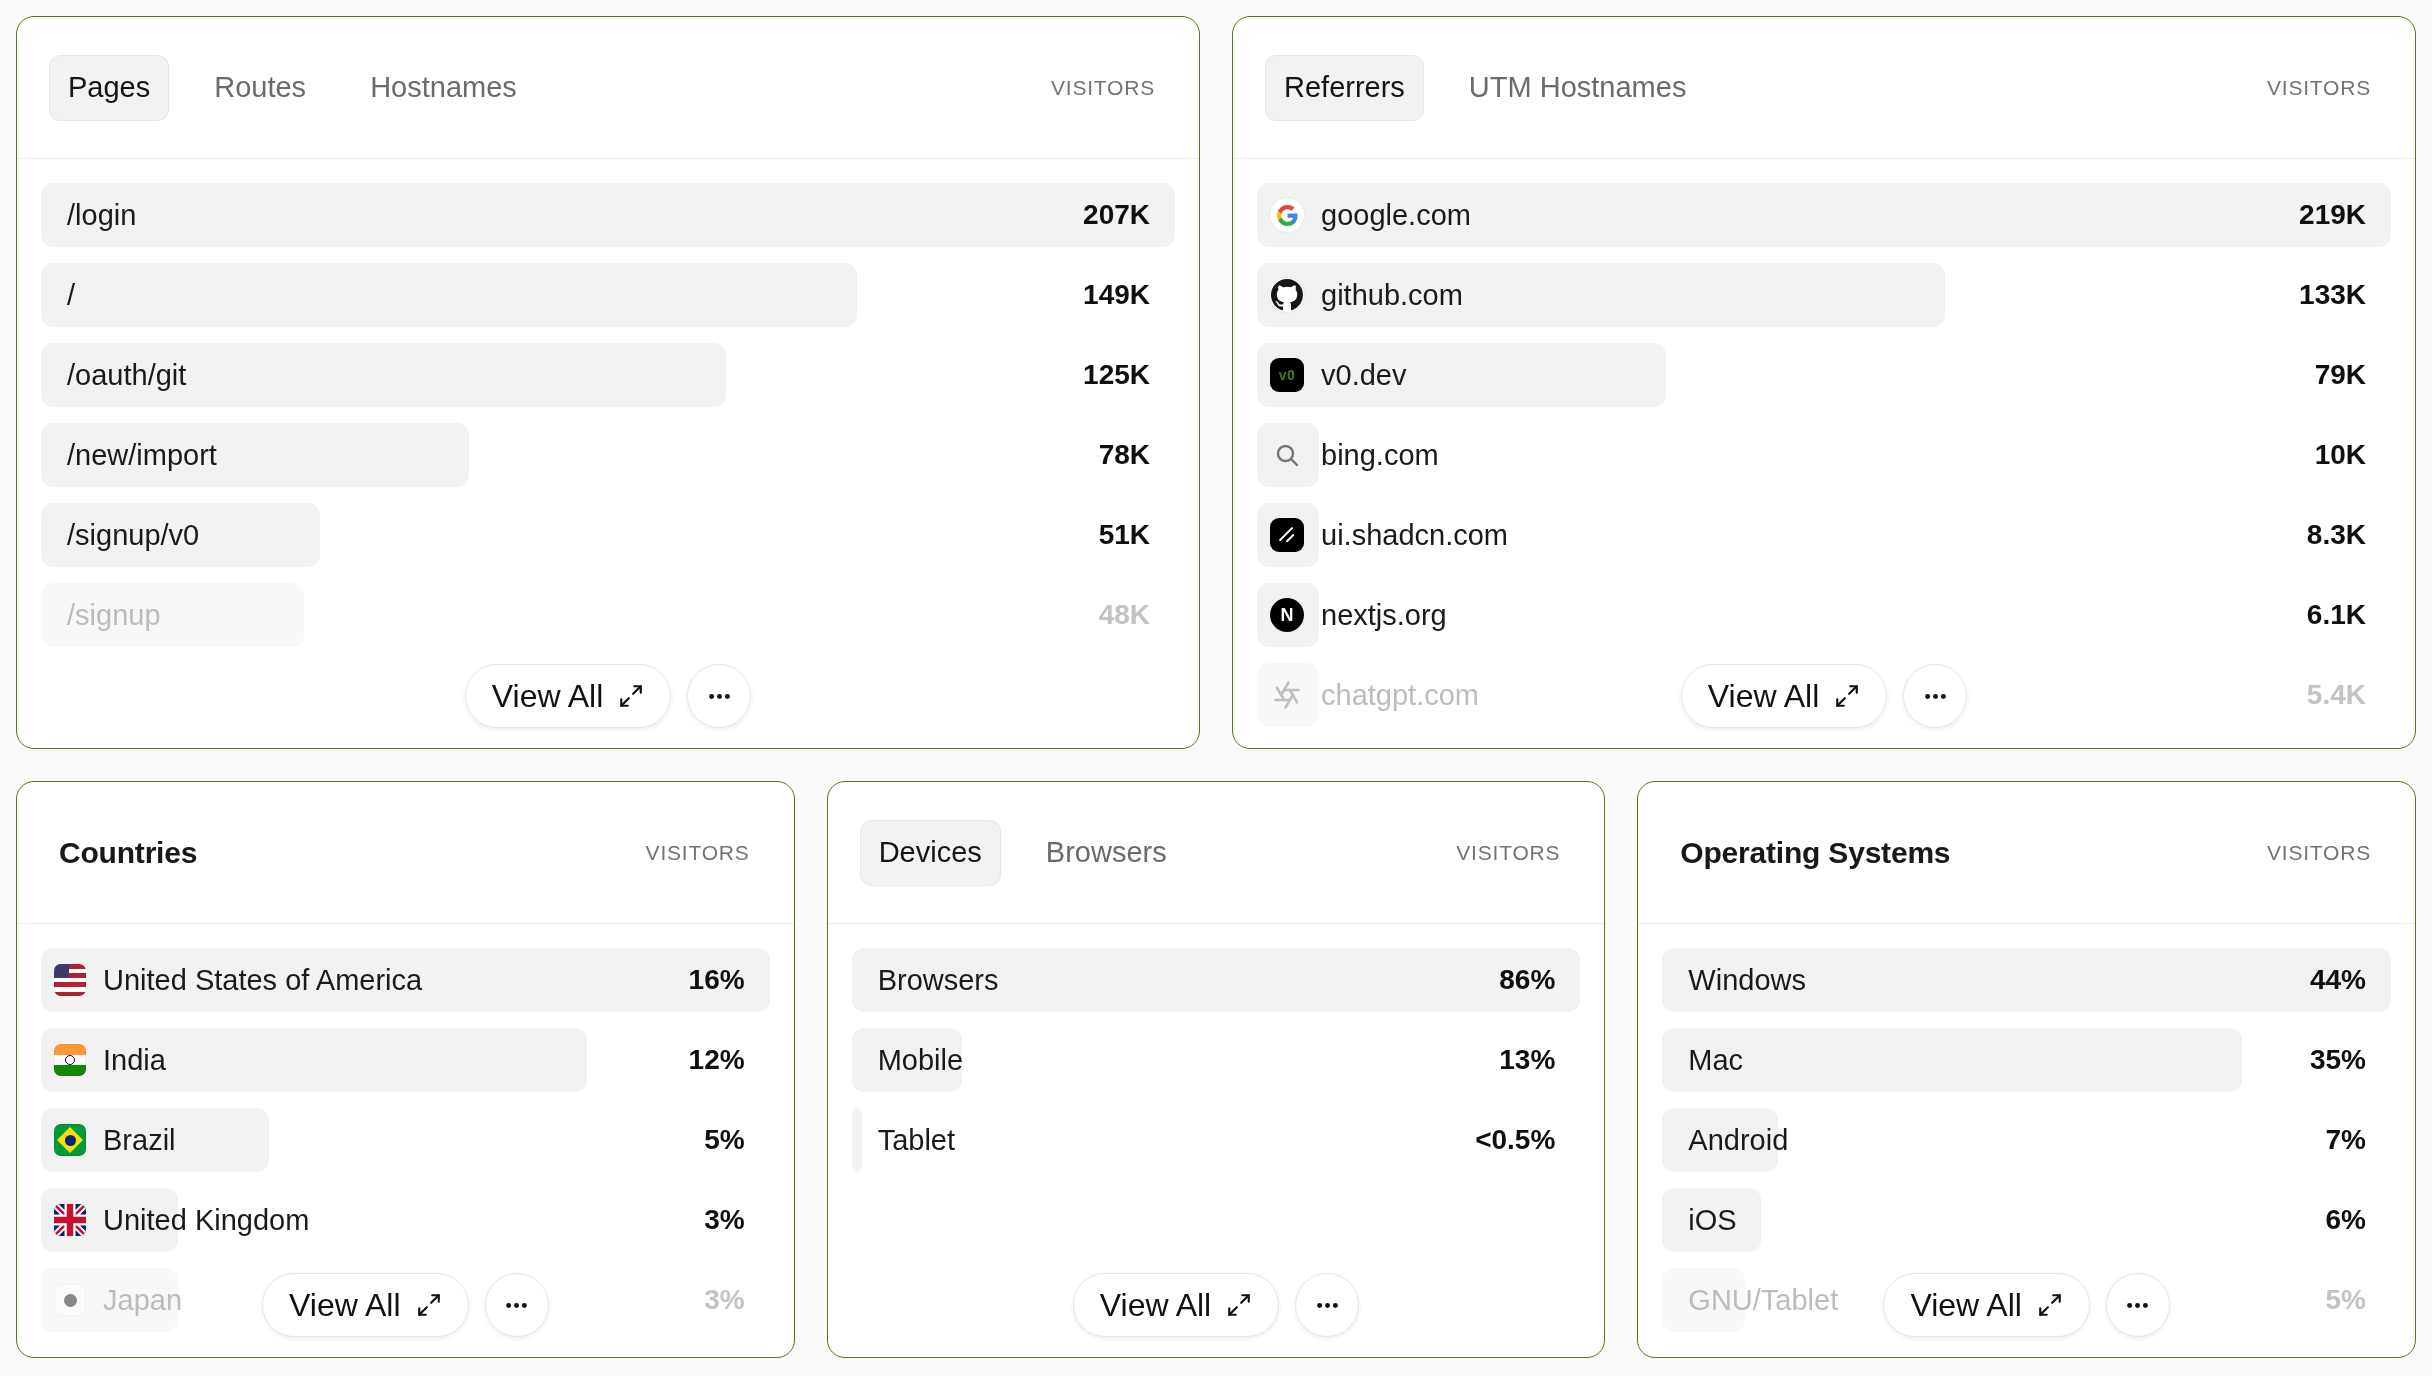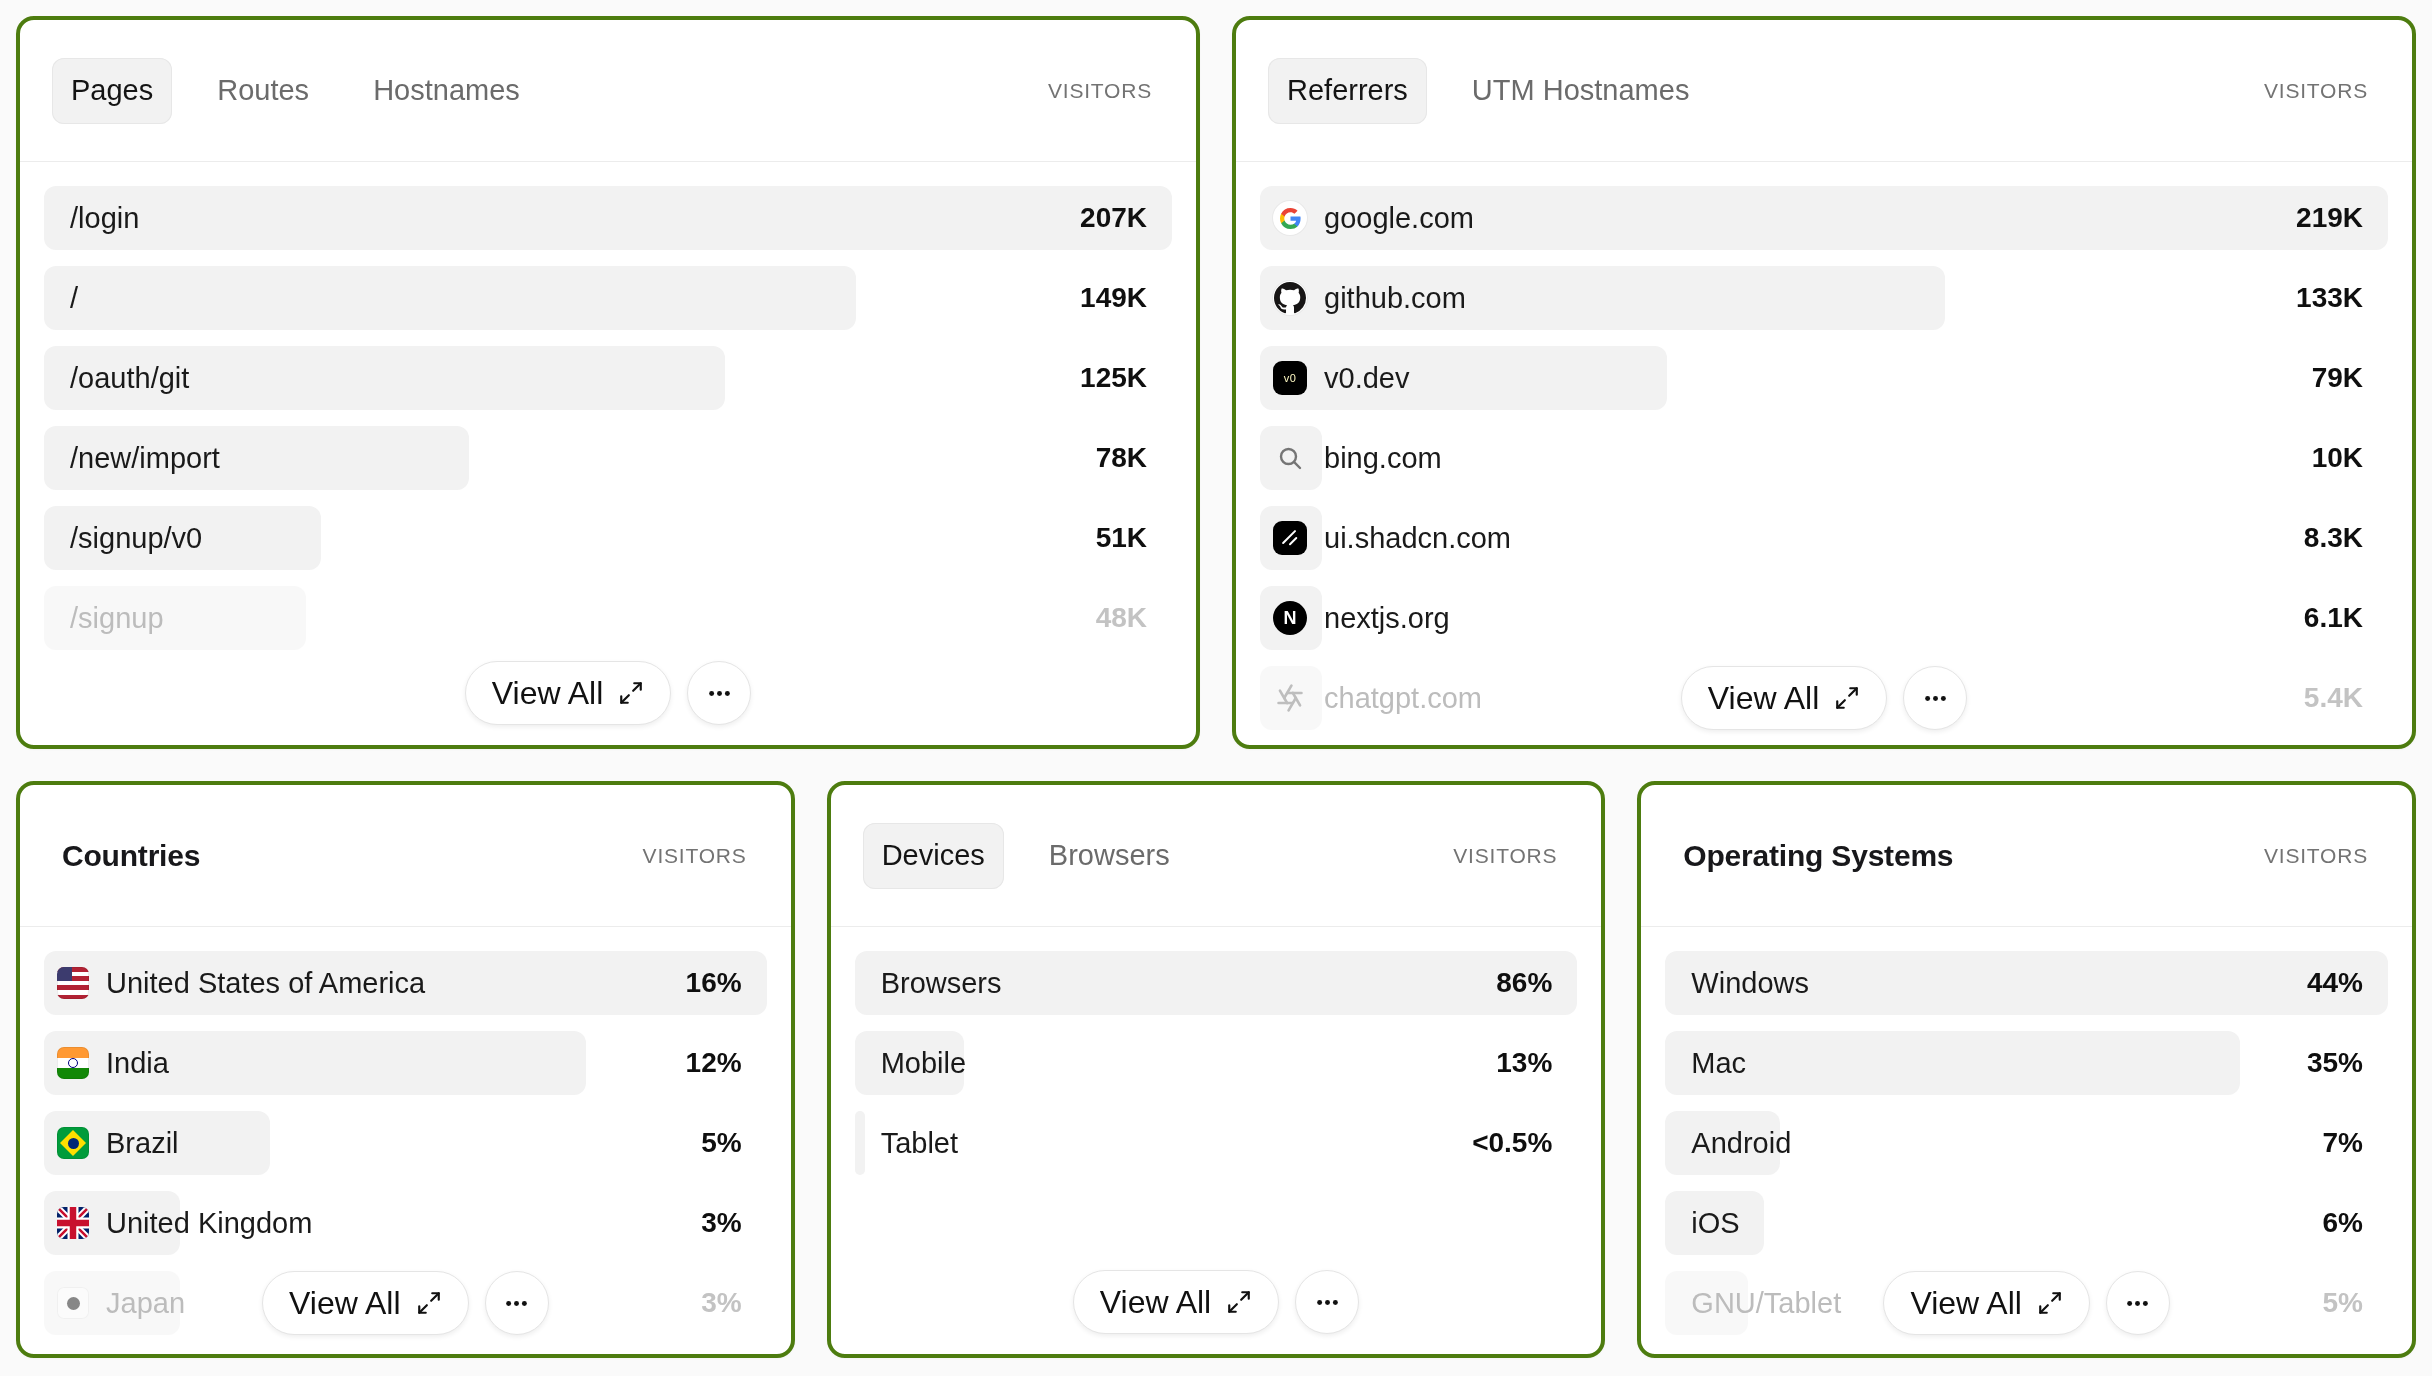--- a/index.html
+++ b/index.html
@@ -11,21 +11,21 @@
   }
   .grid {
     display: grid;
     grid-template-columns: repeat(6, 1fr);
     grid-template-rows: 733px 577px;
     gap: 32px;
     padding: 16px;
   }
   .card {
     background: #fff;
-    border: 4px solid #4d7c0f;
+    border: 1px solid #4d7c0f;
     border-radius: 18px;
     box-shadow: 0 1px 2px rgba(0,0,0,.03);
     display: flex;
     flex-direction: column;
     overflow: hidden;
   }
   .span3 { grid-column: span 3; }
   .span2 { grid-column: span 2; }
 
   .card-header {
@@ -116,21 +116,21 @@
   
   .ic {
     width: 34px; height: 34px; flex: none;
     display: flex; align-items: center; justify-content: center;
     border-radius: 50%;
   }
   .ic.white { background: #fff; box-shadow: 0 0 0 1px rgba(0,0,0,.04); }
   .ic.black-circle { background: #000; border-radius: 50%; }
   .ic.black-square { background: #000; border-radius: 9px; }
   .ic.plain { background: transparent; }
-  .ic .logo-text { color: #fef9c3; font-weight: 400; font-size: 11px; letter-spacing: .5px; }
+  .ic .logo-text { color: #4d7c0f; font-weight: 700; font-size: 14px; letter-spacing: .5px; }
   .ic .logo-n { color: #fff; font-weight: 700; font-size: 18px; }
 
   .flag {
     width: 32px; height: 32px; flex: none;
     position: relative; overflow: hidden;
     border-radius: 7px;
     box-shadow: inset 0 0 0 1px rgba(0,0,0,.08);
   }
   .flag svg { position: absolute; inset: 0; width: 100%; height: 100%; }
   .flag.us { background: repeating-linear-gradient(180deg, #b22234 0 4.6px, #fff 4.6px 9.2px); }

